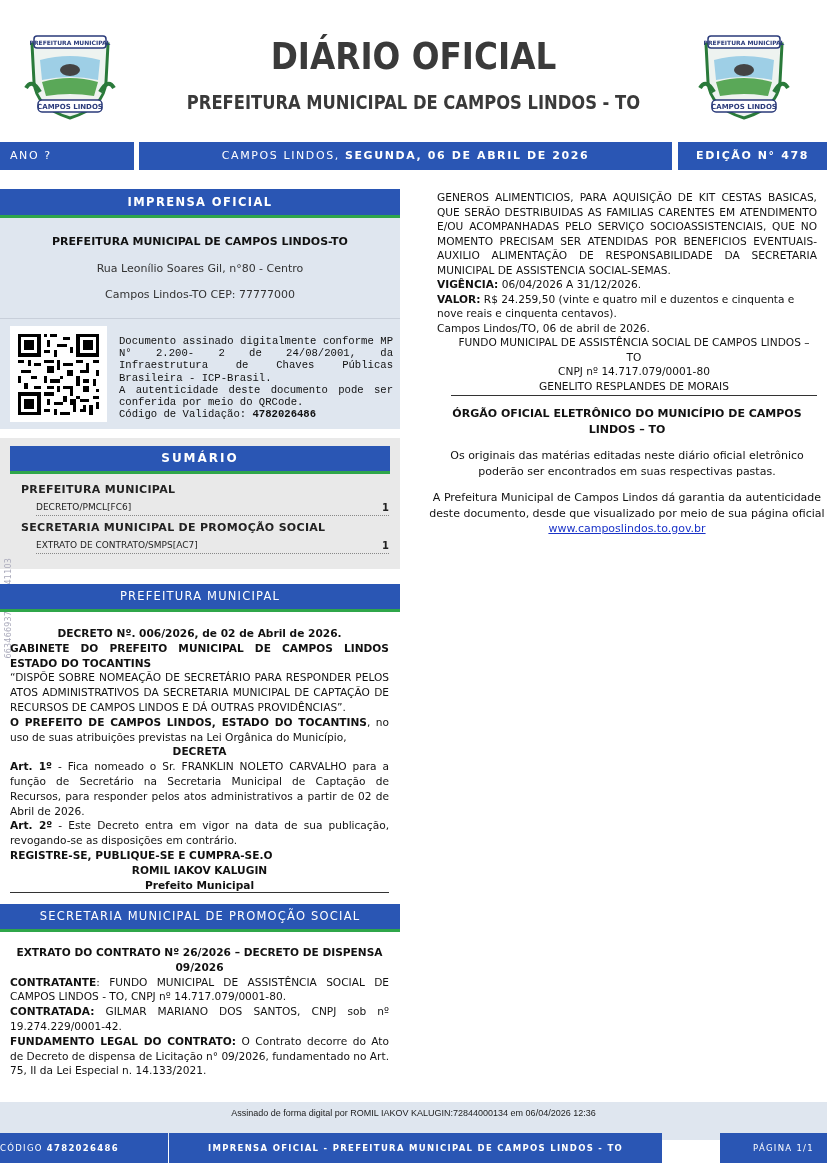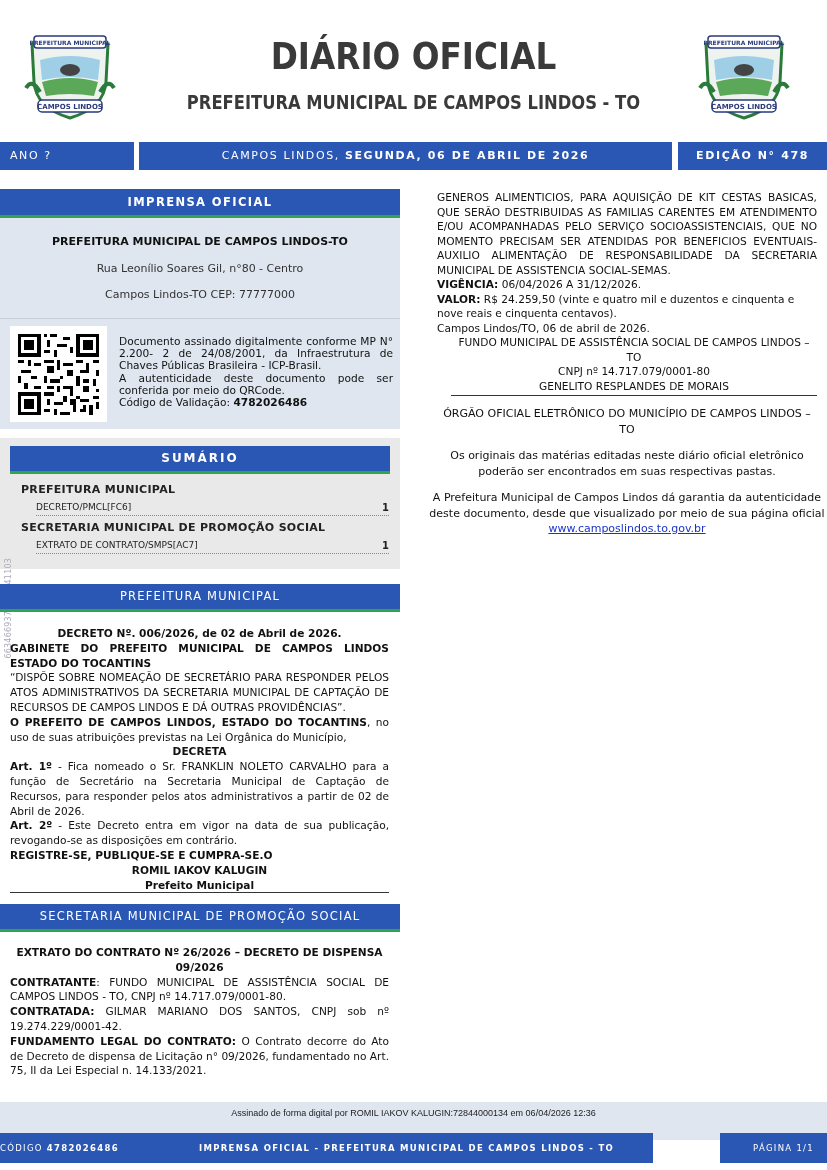--- a/index.html
+++ b/index.html
@@ -31,21 +31,21 @@
   .sec-head { background: #2a56b4; color: #fff; text-align: center; font-weight: bold;
     font-size: 11.5px; letter-spacing: 1.4px; border-bottom: 3px solid #2fa64a; }
   .imp-head { height: 29px; line-height: 26px; }
   .imp-name { margin-top: 17px; text-align: center; font-weight: bold; font-size: 11px; }
   .imp-addr { margin-top: 14px; text-align: center; font-size: 11px; color: #333; }
   .imp-cep { margin-top: 13px; text-align: center; font-size: 11px; color: #333; }
   .imp-divider { position: absolute; left: 0; top: 129px; width: 400px; height: 1px; background: #c8cfda; }
   .qr-box { position: absolute; left: 10px; top: 137px; width: 97px; height: 96px; background: #fff; padding: 8px; }
   .qr-box svg { width: 81px; height: 81px; display: block; }
   .sig-text { position: absolute; left: 119px; top: 146px; width: 274px; font-size: 10.6px;
-    line-height: 12.2px; text-align: justify; color: #111; }
+    line-height: 12.2px; text-align: justify; color: #111; font-family: Liberation Mono, monospace; }
 
   .sumario { position: absolute; left: 0; top: 438px; width: 400px; height: 131px; background: #e9e9e9; }
   .sum-head { margin: 8px 10px 0 10px; height: 28px; line-height: 25px; font-size: 12px; letter-spacing: 2px; }
   .sum-cat { margin: 9px 0 0 21px; font-weight: bold; font-size: 11px; letter-spacing: 0.3px; color: #222; }
   .sum-row { position: relative; margin: 3px 11px 0 36px; height: 17px; border-bottom: 1px dotted #888;
     font-size: 9px; line-height: 17px; color: #222; }
   .sum-row .pg { position: absolute; right: 0; top: 0; font-weight: bold; font-size: 10px; }
   .sum-cat2 { margin-top: 5px; }
 
   .pm-head { position: absolute; left: 0; top: 584px; width: 400px; height: 28px; line-height: 25px;
@@ -60,41 +60,41 @@
     font-weight: normal; font-size: 11.5px; letter-spacing: 1.2px; }
   .extrato { position: absolute; left: 10px; top: 945px; width: 379px; font-size: 10.6px; line-height: 14.8px;
     text-align: justify; color: #111; }
   .extrato .c { text-align: center; }
 
   
   .rcol { position: absolute; left: 437px; top: 190px; width: 380px; font-size: 10.6px; line-height: 14.5px;
     color: #111; text-align: justify; }
   .rcol .c { text-align: center; margin-left: 14px; }
   .rcol .rule-r { border-bottom: 1px solid #333; padding-bottom: 2px; }
-  .orgao { position: absolute; left: 437px; top: 406px; width: 380px; text-align: center; font-weight: normal;
+  .orgao { position: absolute; left: 437px; top: 406px; width: 380px; text-align: center; font-weight: bold;
     font-size: 11px; line-height: 15.5px; }
   .originais { position: absolute; left: 437px; top: 448px; width: 380px; text-align: center; font-size: 11px;
     line-height: 15.5px; color: #111; }
   .garantia { position: absolute; left: 425px; top: 490px; width: 404px; text-align: center; font-size: 11px;
     line-height: 15.5px; color: #111; }
   .garantia a { color: #1a33c8; text-decoration: underline; }
 
   
   .sidecode { position: absolute; left: -42px; top: 604px; width: 100px; transform: rotate(-90deg);
     font-size: 8px; color: #aab; letter-spacing: 0.2px; }
 
   
   .signed-bar { position: absolute; left: 0; top: 1102px; width: 827px; height: 38px; background: #dfe6ef;
     text-align: center; line-height: 22px; font-family: "Liberation Sans", sans-serif; font-size: 9px; color: #222; }
   .footbar { position: absolute; top: 1133px; left: 0; width: 827px; height: 30px; }
   .fb-cell { position: absolute; top: 0; height: 30px; background: #2a56b4; color: #fff; font-size: 8.5px;
     letter-spacing: 1.3px; line-height: 30px; }
   .fb-cod { left: 0; width: 168px; }
   .fb-cod b { font-weight: bold; }
-  .fb-mid { left: 160px; width: 493px; text-align: center; font-weight: bold; }
+  .fb-mid { left: 169px; width: 493px; text-align: center; font-weight: bold; }
   .fb-pg { left: 720px; width: 107px; text-align: right; padding-right: 13px; }
 </style>
 </head>
 <body>
 
 <div class="header">
   <div class="logo left">
     <svg viewBox="0 0 100 92" width="100" height="92">
       <path d="M12 14 L88 14 L86 52 Q84 78 50 88 Q16 78 14 52 Z" fill="#eef3f0" stroke="#2a7a3a" stroke-width="3"></path>
       <rect x="14" y="6" width="72" height="12" rx="3" fill="#fff" stroke="#2a3a7a" stroke-width="1.5"></rect>

